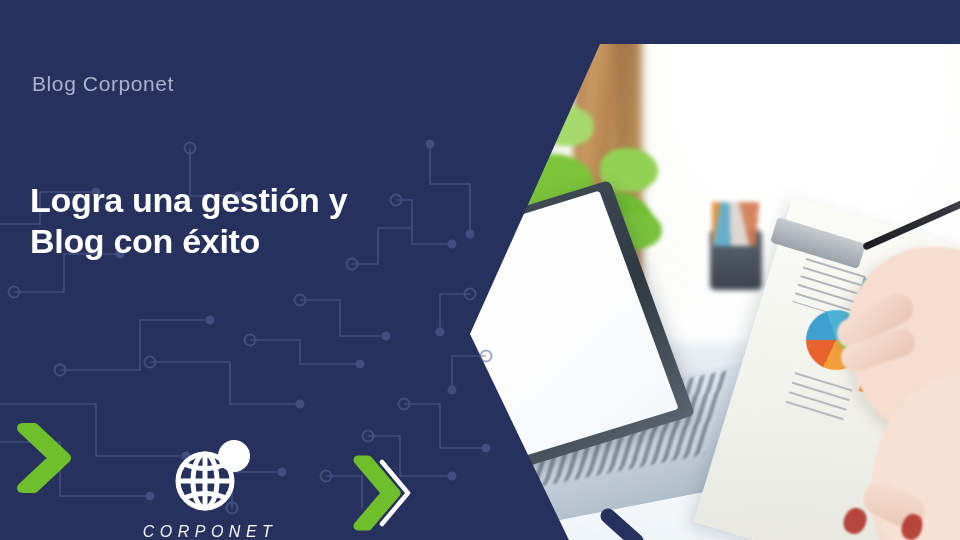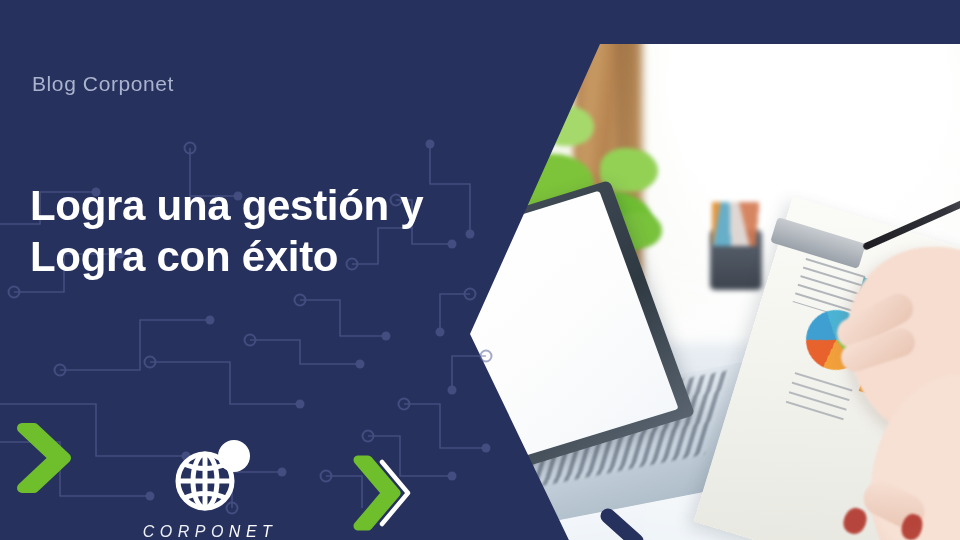--- a/index.html
+++ b/index.html
@@ -223,21 +223,21 @@
 
   
   #kicker{
     position:absolute; left:32px; top:28px; z-index:6;
     font-size:21px; font-weight:300; letter-spacing:.6px;
     color:#aab3cd;
   }
   #headline{
     position:absolute; left:30px; top:136px; z-index:6;
     width:400px;
-    font-size:42px; font-weight:bold; line-height:1.22;
+    font-size:34px; font-weight:bold; line-height:1.22;
     color:#ffffff; letter-spacing:-.3px;
   }
 
   
   .chev{ position:absolute; z-index:6; }
   #chev-left{ left:14px; top:378px; }
   #chev-mid{ left:352px; top:408px; }
   #chev-photo{ left:596px; top:462px; z-index:5; }
 
   
@@ -368,21 +368,21 @@
       <circle cx="232" cy="404" r="5.5"></circle>
       <circle cx="470" cy="190" r="5.5"></circle>
       <circle cx="486" cy="252" r="5.5"></circle>
     </g>
   </svg>
 
   <div id="kicker">Blog Corponet</div>
 
   <div id="headline">
     <div>Logra una gestión y</div>
-    <div>Logra con éxito</div>
+    <div>Blog con éxito</div>
   </div>
 
   <svg class="chev" id="chev-left" width="60" height="72" viewBox="0 0 60 72">
     <path d="M8,6 L20,6 L52,36 L20,66 L8,66 L40,36 Z" fill="#6fbe2b" stroke="#6fbe2b" stroke-width="10" stroke-linejoin="round"></path>
   </svg>
 
   <svg class="chev" id="chev-mid" width="84" height="82" viewBox="0 0 84 82">
     <path d="M6,8 L16,8 L44,41 L16,74 L6,74 L34,41 Z" fill="#6fbe2b" stroke="#6fbe2b" stroke-width="9" stroke-linejoin="round"></path>
     <path d="M30,10 L56,41 L30,72" fill="none" stroke="#ffffff" stroke-width="4.5" stroke-linejoin="round" stroke-linecap="round"></path>
   </svg>

